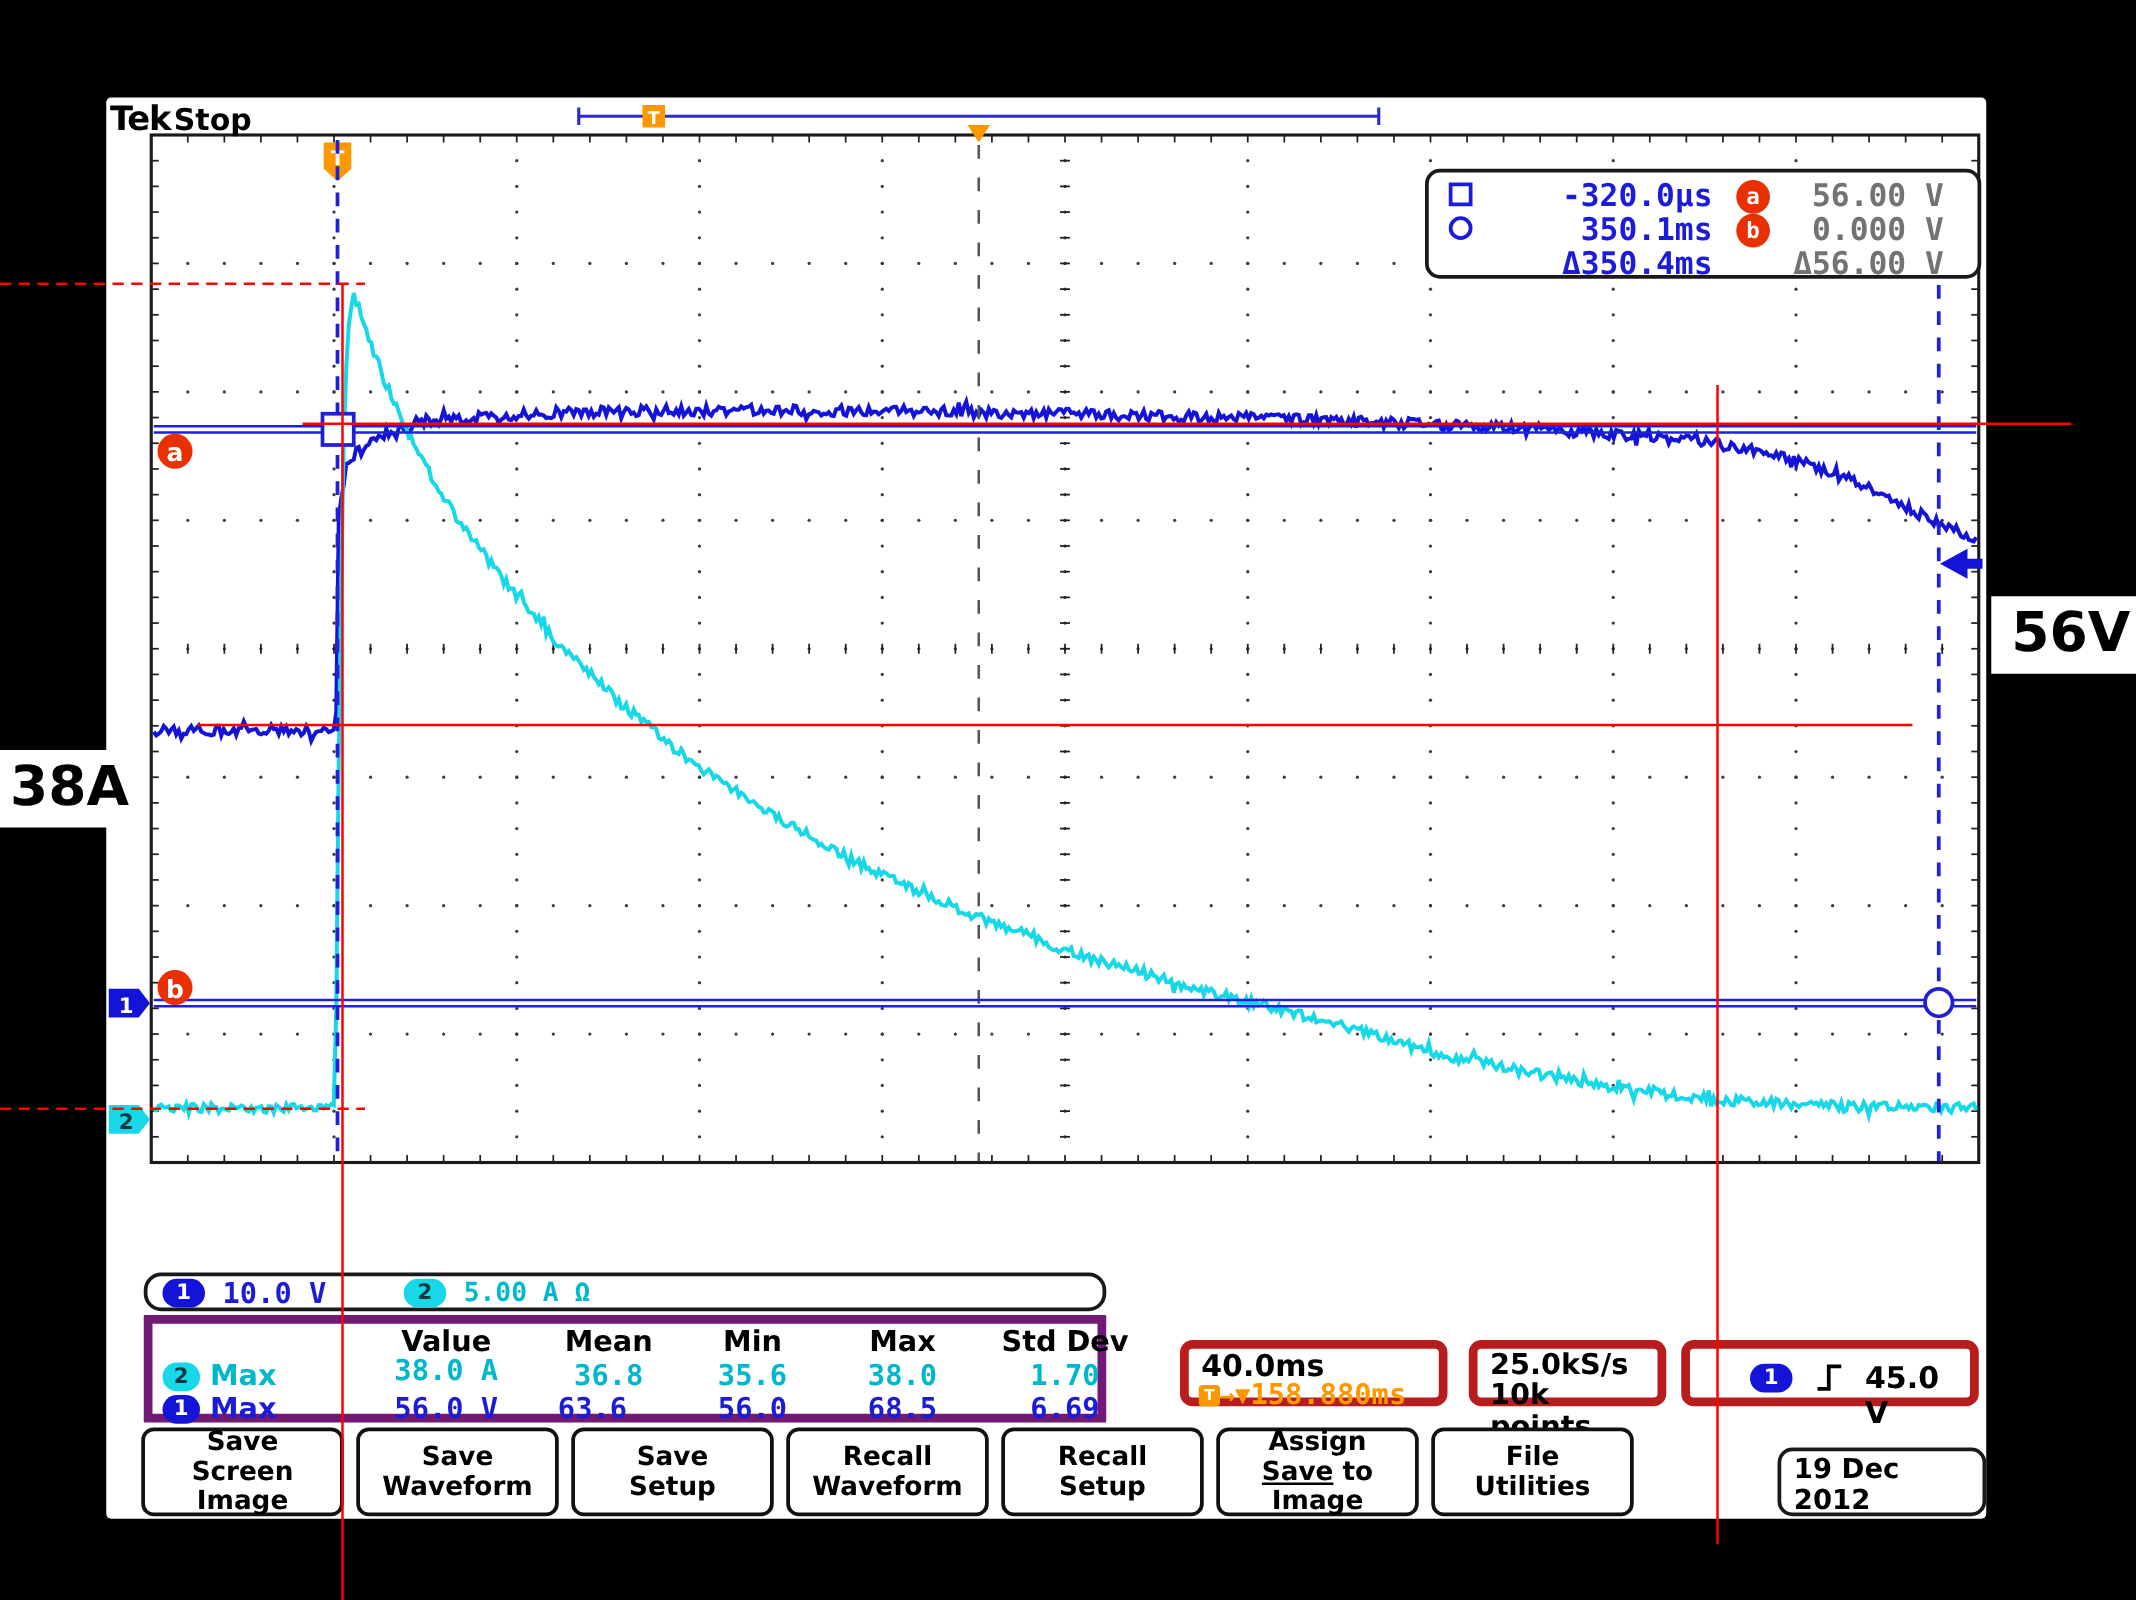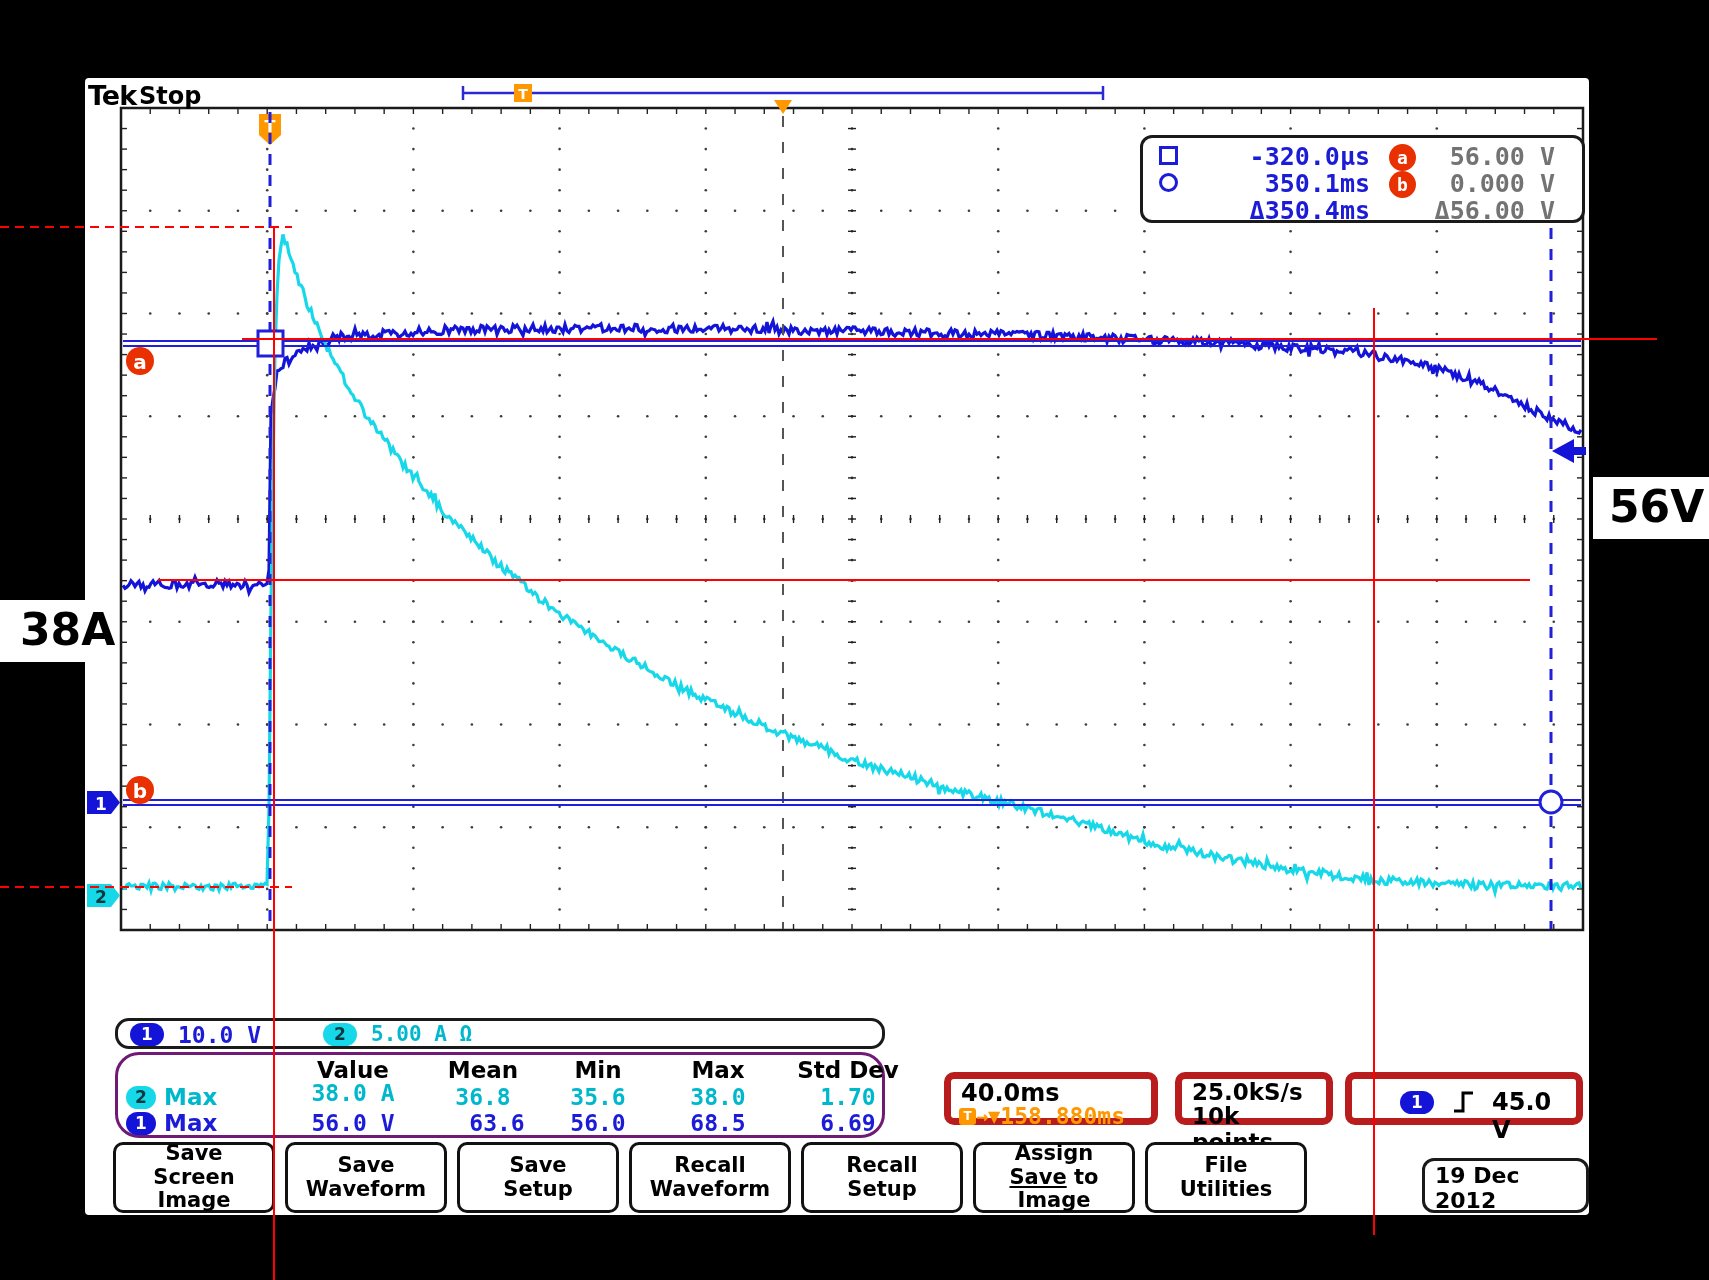--- a/index.html
+++ b/index.html
@@ -22,42 +22,42 @@
   .ro-badge{position:absolute;left:246px;width:27px;height:27px;border-radius:50%;background:#e83000;
             color:#fff;font-size:18px;font-weight:700;text-align:center;line-height:27px;}
   
   #chanbar{left:115px;top:1018px;width:770px;height:31px;background:#fff;border:3px solid #1a1a1a;
            border-radius:14px;box-sizing:border-box;}
   .ch-badge{position:absolute;width:34px;height:23px;border-radius:12px;text-align:center;
             font-size:17px;font-weight:700;line-height:23px;}
   .badge-blue{background:#1414d8;color:#fff;}
   .badge-cyan{background:#17d8e8;color:#083;color:#063a40;}
   
-  #meastable{left:115px;top:1052px;width:770px;height:86px;background:#fff;border:3px solid #701a75;
-             border-radius:24px;box-sizing:border-box;}
+  #meastable{left:115px;top:1052px;width:770px;height:86px;background:#fff;border:7px solid #701a75;
+             border-radius:1px;box-sizing:border-box;}
   .mt-h{position:absolute;top:2px;font-size:23px;color:#000;text-align:center;}
   .mt-cell{position:absolute;font-size:23px;text-align:center;}
   .c-cyan{color:#00b8cc;}
   .c-blue{color:#1c1cd8;}
   
   .infobox{background:#fff;border:7px solid #b91c1c;border-radius:10px;box-sizing:border-box;}
   #tb-box{left:944px;top:1072px;width:214px;height:53px;}
   #acq-box{left:1175px;top:1072px;width:158px;height:53px;}
   #trig-box{left:1345px;top:1072px;width:238px;height:53px;}
   
   .menu-btn{position:absolute;top:1142px;width:162px;height:71px;background:#fff;border:3px solid #111;
             border-radius:10px;box-sizing:border-box;text-align:center;color:#000;
             display:flex;flex-direction:column;justify-content:center;line-height:1.12;
             font-size:21px;font-weight:700;cursor:pointer;}
   #date-box{left:1422px;top:1158px;width:167px;height:55px;background:#fff;border:3px solid #1a1a1a;
             border-radius:12px;box-sizing:border-box;color:#000;font-size:22px;font-weight:700;
             padding:2px 0 0 10px;}
   
   .annot-label{background:#fff;color:#000;font-size:44px;font-weight:700;line-height:60px;}
-  #label-38a{left:0;top:600px;width:94px;height:62px;padding-left:20px;}
+  #label-38a{left:0;top:600px;width:94px;height:62px;padding-left:8px;}
   #label-56v{left:1593px;top:477px;width:116px;height:62px;padding-left:16px;}
   
   #watermark{left:1428px;top:1198px;width:278px;height:70px;background:#fff;border-radius:8px;}
   #wm-brand{position:absolute;left:66px;top:8px;font-size:27px;font-weight:700;color:#111;}
   #wm-url{position:absolute;left:110px;top:42px;font-size:14px;font-weight:700;color:#c22;}
   .orange{color:#ff9800;}
 </style>
 </head>
 <body>
 
@@ -1126,21 +1126,21 @@
       <div class="mt-cell c-cyan mono" style="left:175px;top:25px;width:120px;">38.0 A</div>
       <div class="mt-cell c-cyan mono" style="left:305px;top:29px;width:120px;">36.8</div>
       <div class="mt-cell c-cyan mono" style="left:420px;top:29px;width:120px;">35.6</div>
       <div class="mt-cell c-cyan mono" style="left:540px;top:29px;width:120px;">38.0</div>
       <div class="mt-cell c-cyan mono" style="left:655px;top:29px;width:150px;">1.70</div>
     </div>
     <div>
       <div class="ch-badge badge-blue" style="left:8px;top:57px;width:30px;">1</div>
       <div class="mt-cell c-blue" style="left:46px;top:55px;width:70px;text-align:left;">Max</div>
       <div class="mt-cell c-blue mono" style="left:175px;top:55px;width:120px;">56.0 V</div>
-      <div class="mt-cell c-blue mono" style="left:319px;top:55px;width:120px;">63.6</div>
+      <div class="mt-cell c-blue mono" style="left:292px;top:55px;width:120px;">63.6</div>
       <div class="mt-cell c-blue mono" style="left:420px;top:55px;width:120px;">56.0</div>
       <div class="mt-cell c-blue mono" style="left:540px;top:55px;width:120px;">68.5</div>
       <div class="mt-cell c-blue mono" style="left:655px;top:55px;width:150px;">6.69</div>
     </div>
   </div>
 
   <div class="abs infobox ui" id="tb-box">
     <div class="abs" style="left:10px;top:0px;font-size:24px;color:#000;">40.0ms</div>
     <div class="abs" style="left:8px;top:24px;height:22px;">
       <span style="display:inline-block;width:17px;height:17px;background:#ff9800;border-radius:3px;color:#fff;font-size:12px;font-weight:700;text-align:center;line-height:17px;vertical-align:middle;">T</span><span class="orange mono" style="font-size:20px;vertical-align:middle;">→</span><span class="orange" style="font-size:16px;vertical-align:middle;">▼</span><span class="orange mono" style="font-size:23px;vertical-align:middle;">158.880ms</span>

